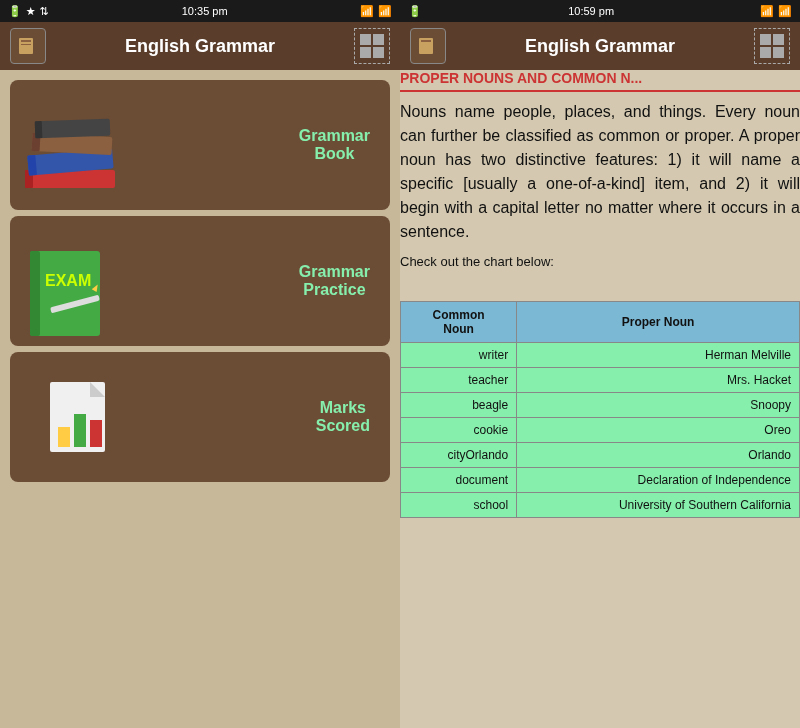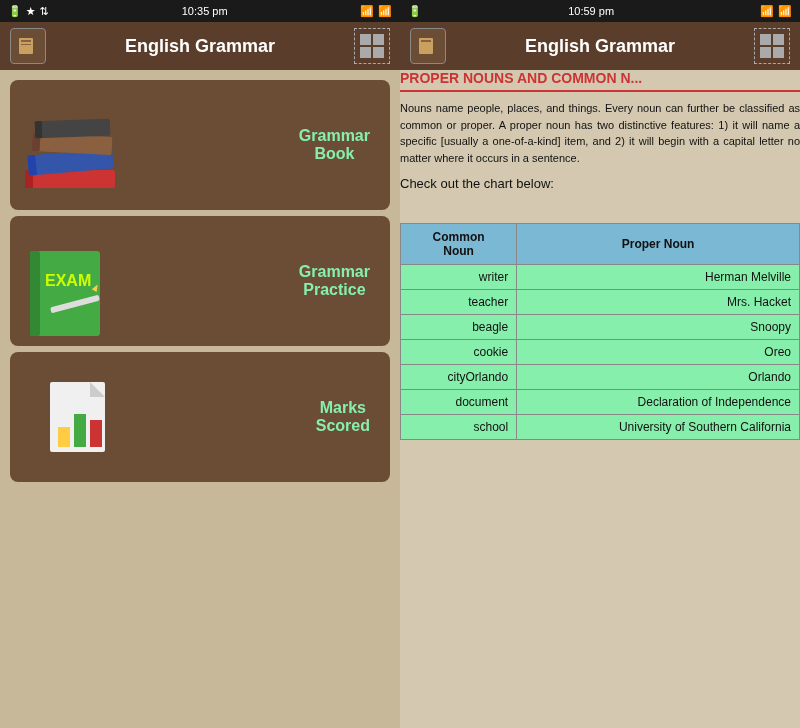--- a/index.html
+++ b/index.html
@@ -110,21 +110,21 @@
     .content-area { flex: 1; overflow: hidden; }
     .section-title {
       color: #cc3333;
       font-size: 14px;
       font-weight: bold;
       margin-bottom: 8px;
       padding-bottom: 4px;
       border-bottom: 2px solid #cc3333;
     }
     .content-text {
-      font-size: 11px;
+      font-size: 16px;
       color: #111;
       line-height: 1.5;
       margin-bottom: 10px;
       text-align: justify;
     }
     .chart-note {
       font-size: 13px;
       color: #111;
       margin-bottom: 20px;
     }

